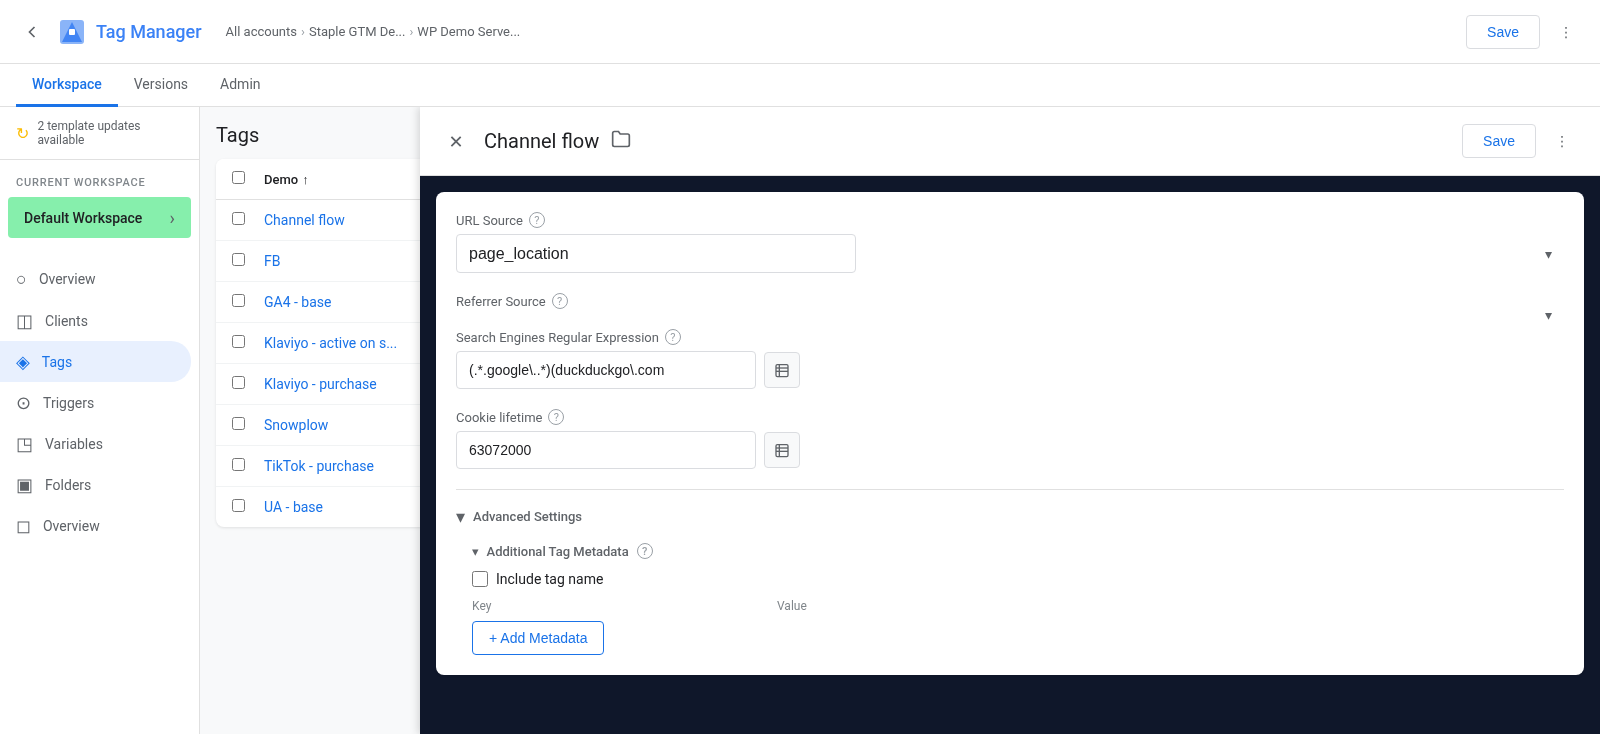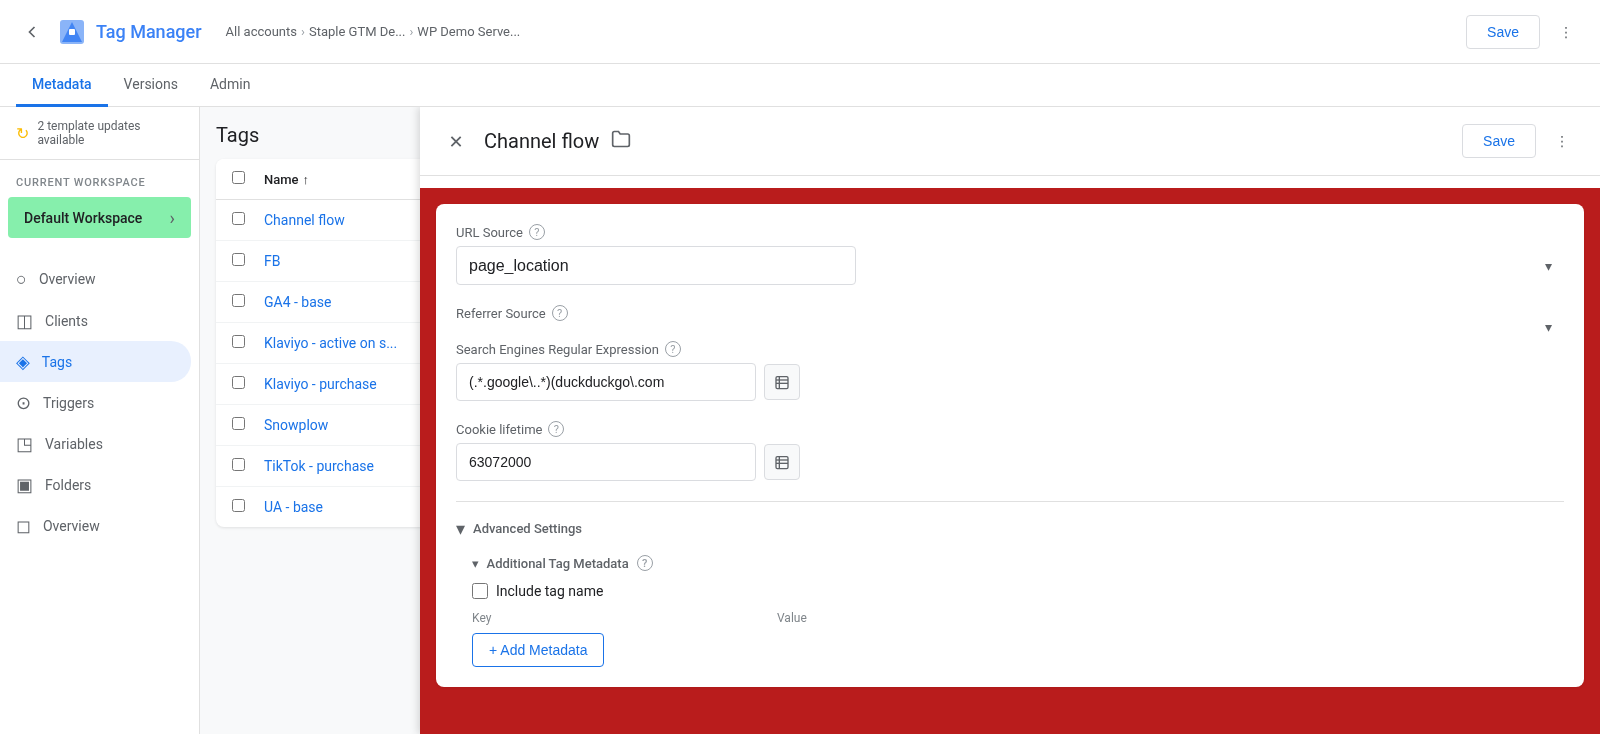--- a/index.html
+++ b/index.html
@@ -60,21 +60,21 @@
     .panel-container { background: #fff; position: absolute; top: 0; left: 220px; right: 0; bottom: 0; display: flex; flex-direction: column; pointer-events: all; box-shadow: -2px 0 8px rgba(0,0,0,0.15); }
     .panel-header { display: flex; align-items: center; padding: 16px 20px; border-bottom: 1px solid #e0e0e0; background: #fff; gap: 12px; }
     .panel-close { cursor: pointer; color: #5f6368; font-size: 18px; width: 32px; height: 32px; display: flex; align-items: center; justify-content: center; border-radius: 50%; }
     .panel-title { font-size: 20px; font-weight: 400; color: #202124; }
     .panel-folder-icon { color: #5f6368; font-size: 20px; }
     .panel-header-right { margin-left: auto; display: flex; align-items: center; gap: 8px; }
     .panel-save-btn { background: #fff; border: 1px solid #dadce0; border-radius: 4px; padding: 8px 20px; font-size: 14px; color: #1a73e8; cursor: pointer; font-weight: 500; }
     .panel-more { cursor: pointer; color: #5f6368; width: 36px; height: 36px; display: flex; align-items: center; justify-content: center; border-radius: 50%; }
 
     
-    .panel-body { flex: 1; overflow-y: auto; padding: 0; background: #b91c1c; margin-top: 12px; }
+    .panel-body { flex: 1; overflow-y: auto; padding: 0; background: #0f172a; }
 
     
     .card { background: #fff; border-radius: 8px; margin: 16px; padding: 20px; box-shadow: 0 1px 3px rgba(0,0,0,0.08); }
 
     
     .form-group { margin-bottom: 20px; }
     .form-label { font-size: 13px; color: #5f6368; margin-bottom: 6px; display: flex; align-items: center; gap: 6px; }
     .form-label .help-icon { width: 16px; height: 16px; border-radius: 50%; border: 1px solid #9aa0a6; color: #9aa0a6; font-size: 11px; display: flex; align-items: center; justify-content: center; cursor: pointer; flex-shrink: 0; }
     .form-select-wrapper { position: relative; }
     .form-select { width: 100%; max-width: 400px; padding: 10px 36px 10px 12px; border: 1px solid #dadce0; border-radius: 4px; font-size: 16px; color: #202124; appearance: none; background: #fff; cursor: pointer; }
@@ -128,21 +128,21 @@
   </div>
   <div class="topbar-right">
     <button class="topbar-save-btn">Save</button>
     <div class="topbar-more">
       <span>⋮</span>
     </div>
   </div>
 </div>
 
 <div class="nav-tabs">
-  <div class="nav-tab active">Metadata</div>
+  <div class="nav-tab active">Workspace</div>
   <div class="nav-tab">Versions</div>
   <div class="nav-tab">Admin</div>
 </div>
 
 <div class="main">
 
   <div class="sidebar">
     <div class="sidebar-update">
       <span class="sidebar-update-icon">↻</span>
       <span>2 template updates available</span>
@@ -189,21 +189,21 @@
   <div class="content">
 
     <div class="tags-list">
       <div class="tags-list-header">Tags</div>
       <div class="tags-table">
         <div class="tags-table-header">
           <div class="col-check">
             <input type="checkbox" style="">
           </div>
           <div class="col-name">
-            <span>Name</span>
+            <span>Demo</span>
             <span>↑</span>
           </div>
         </div>
         <div class="tags-table-row">
           <div class="col-check"><input type="checkbox" style=""></div>
           <div class="col-name"><a href="#">Channel flow</a></div>
         </div>
         <div class="tags-table-row">
           <div class="col-check"><input type="checkbox" style=""></div>
           <div class="col-name"><a href="#">FB</a></div>

